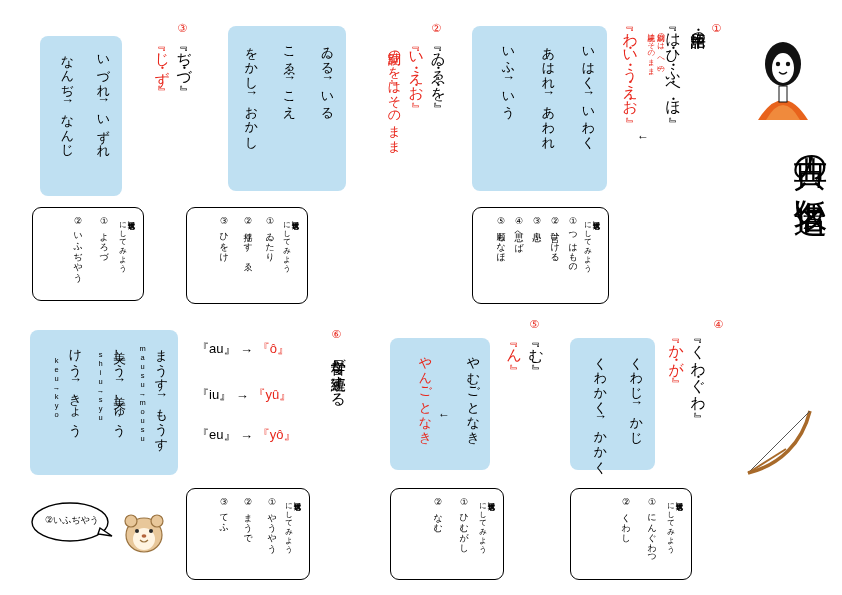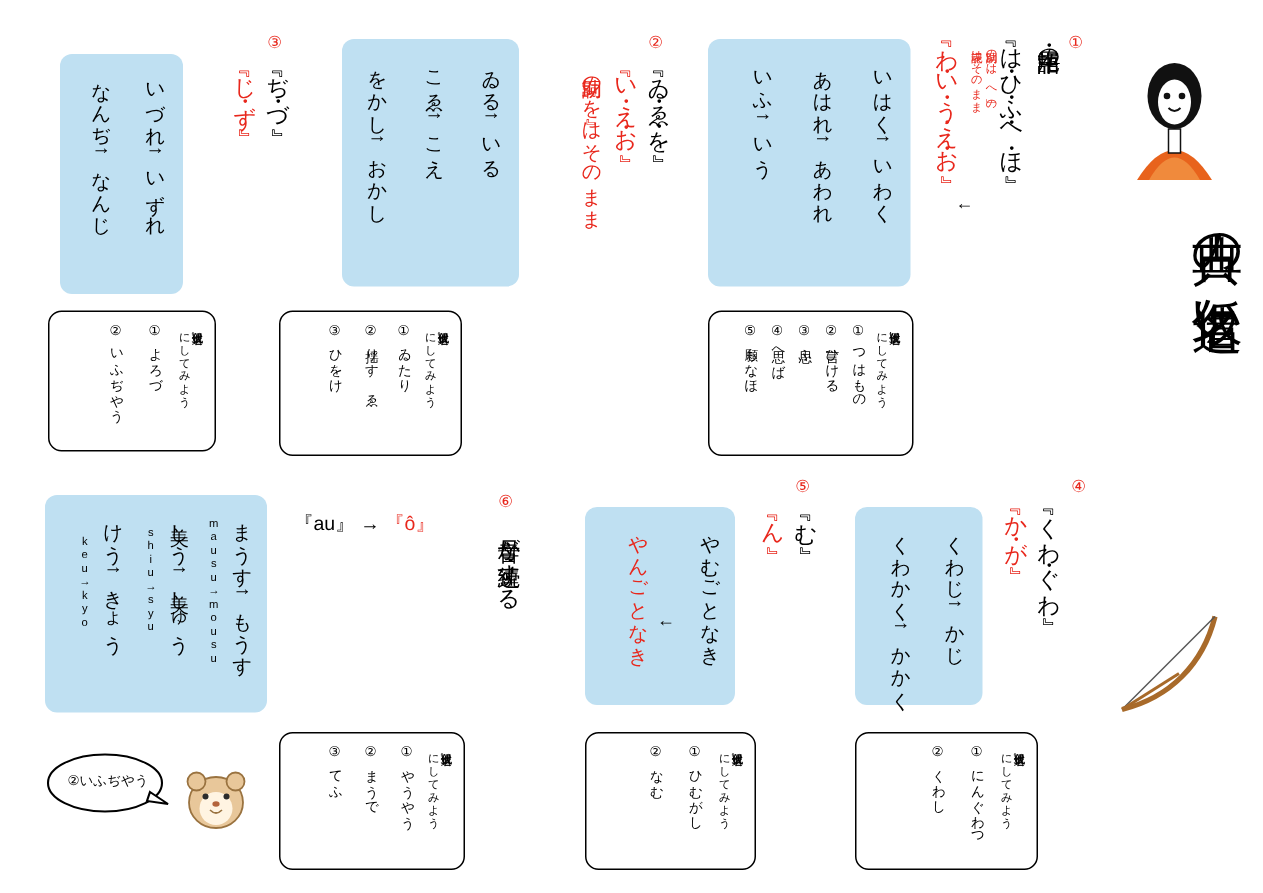--- a/index.html
+++ b/index.html
@@ -167,20 +167,30 @@
 
 <div class="abs vt num red" style="left:330px;top:328px;">⑥</div>
 <div class="abs vt mid" style="left:330px;top:348px;">母音が連続する</div>
 
 <div class="abs" style="left:196px;top:340px;width:120px;">
   <div class="sm" style="margin-bottom:28px;">
     <span>『au』</span>
     <span>→</span>
     <span class="red">『ô』</span>
   </div>
+  <div class="sm" style="margin-bottom:22px;">
+    <span>『iu』</span>
+    <span>→</span>
+    <span class="red">『yû』</span>
+  </div>
+  <div class="sm">
+    <span>『eu』</span>
+    <span>→</span>
+    <span class="red">『yô』</span>
+  </div>
 </div>
 
 <div class="abs blue" style="left:30px;top:330px;width:148px;height:145px;">
   <div class="abs vt sm" style="right:10px;top:10px;">まうす→もうす</div>
   <div class="abs vt hint" style="right:32px;top:14px;">mausu→mousu</div>
   <div class="abs vt sm" style="right:52px;top:10px;">美しう→美しゅう</div>
   <div class="abs vt hint" style="right:74px;top:20px;">shiu→syu</div>
   <div class="abs vt sm" style="right:96px;top:10px;">けう→きょう</div>
   <div class="abs vt hint" style="right:118px;top:26px;">keu→kyo</div>
 </div>

